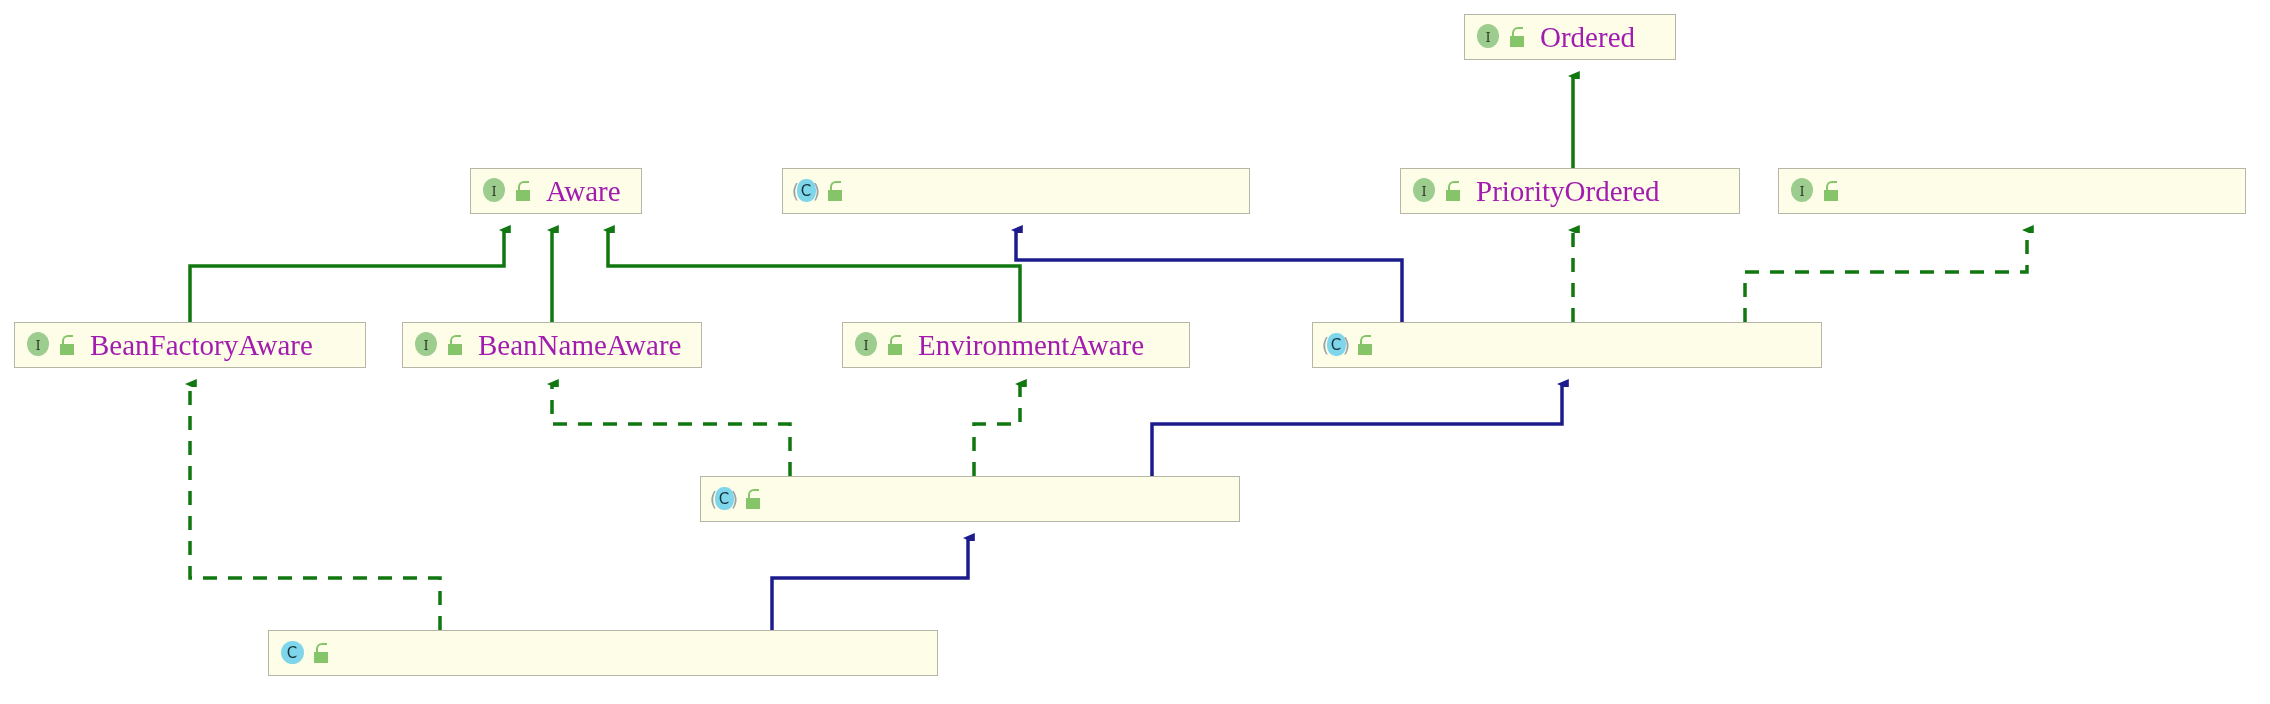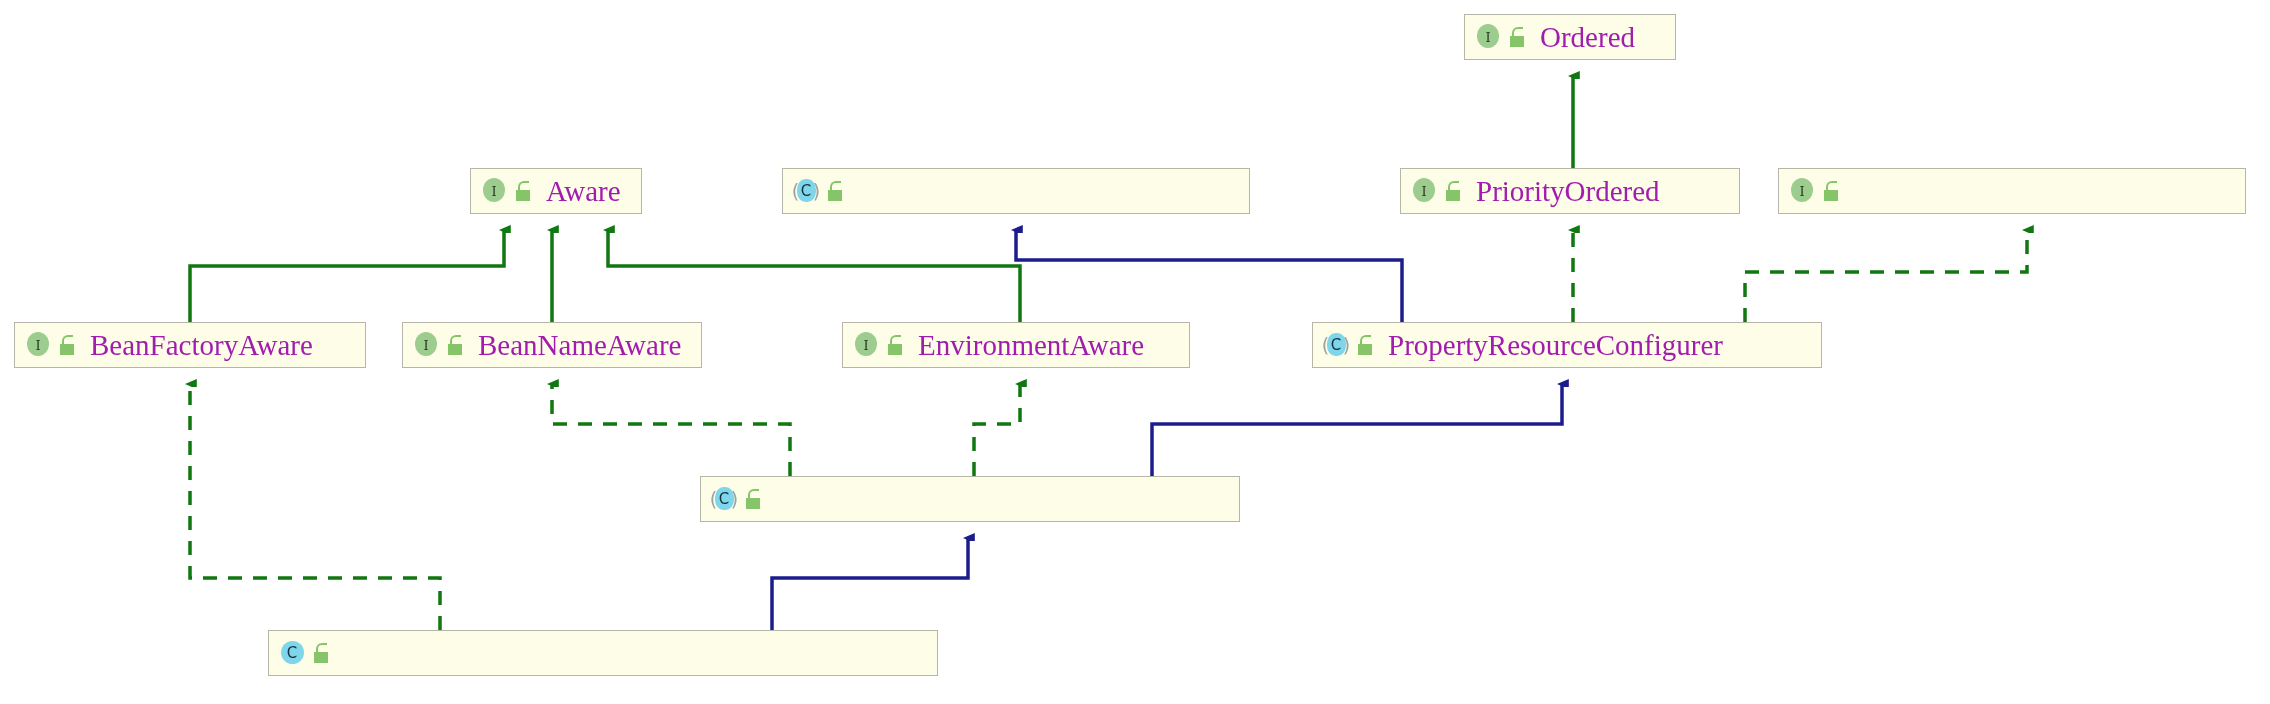--- a/index.html
+++ b/index.html
@@ -323,21 +323,20 @@
         <span class="paren l">(</span>
           <span class="disc"></span>
           <span class="glyph">C</span>
           <span class="paren r">)</span>
       </span>
       <span class="ico-lock">
         <span class="shackle"></span>
           <span class="body"></span>
       </span>
     </span>
-    <span class="label">PropertyResourceConfigurer</span>
   </div>
 
   <div class="node" style="left:700px; top:476px; width:540px;">
     <span class="icons">
       <span class="ico ico-class">
         <span class="paren l">(</span>
           <span class="disc"></span>
           <span class="glyph">C</span>
           <span class="paren r">)</span>
       </span>

